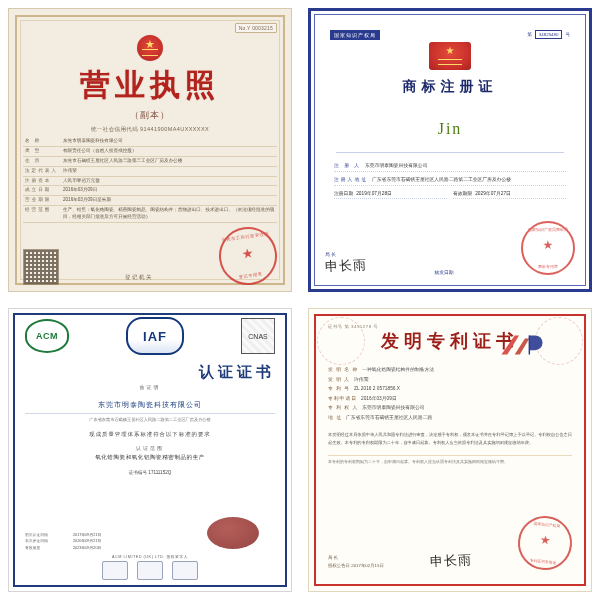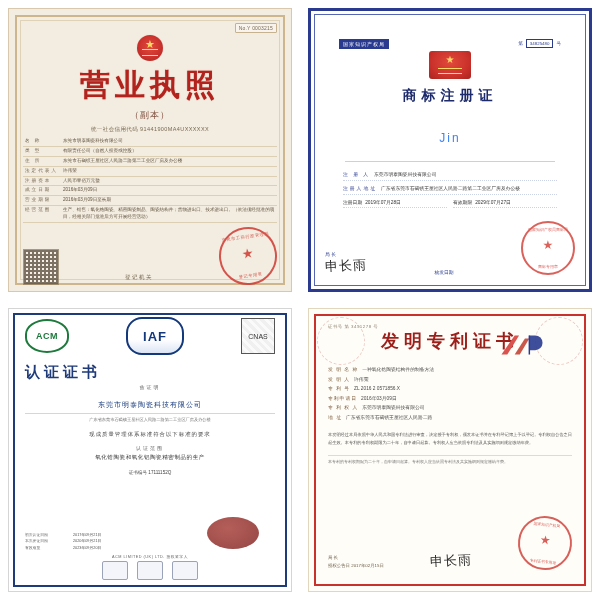--- a/index.html
+++ b/index.html
@@ -210,21 +210,21 @@
   .tm {
     background: #ffffff;
     border: 3px solid #2a3b8f;
     padding: 0;
   }
   .tm-inner {
     position: absolute;
     inset: 3px;
     border: 1px solid #5566b4;
     box-sizing: border-box;
-    padding: 24px;
+    padding: 15px;
   }
   .tm-head {
     display: flex;
     align-items: flex-start;
     justify-content: space-between;
     font-size: 4.6px;
     color: #2a3b8f;
   }
   .tm-org {
     background: #2a3b8f;
@@ -279,23 +279,23 @@
     margin-top: 8px;
     font-weight: bold;
   }
   .tm-markbox {
     margin: 10px 6px 0 6px;
     height: 46px;
     border-bottom: 1px solid #c9cfe6;
     display: flex;
     align-items: center;
     justify-content: center;
-    font-family: Liberation Sans, sans-serif;
-    font-size: 12px;
-    color: #3b82f6;
+    font-family: Liberation Serif, serif;
+    font-size: 16px;
+    color: #4d7c0f;
     letter-spacing: 2px;
   }
   .tm-fields {
     margin: 8px 4px 0 4px;
     font-size: 4.8px;
     color: #333;
     line-height: 1.9;
   }
   .tm-row {
     display: flex;
@@ -413,21 +413,21 @@
     width: 32px; height: 34px;
     border: 1px solid #555;
     display: flex;
     align-items: center;
     justify-content: center;
     font-size: 7px;
     color: #333;
     background: repeating-linear-gradient(45deg,#f0f0f0 0 3px,#fafafa 3px 6px);
   }
   .iso-title {
-    text-align: left;
+    text-align: right;
     font-family: "Liberation Serif", serif;
     font-size: 15px;
     letter-spacing: 4px;
     color: #1f3b7a;
     margin-top: 8px;
     font-weight: bold;
   }
   .iso-sub {
     text-align: center;
     font-size: 5px;

